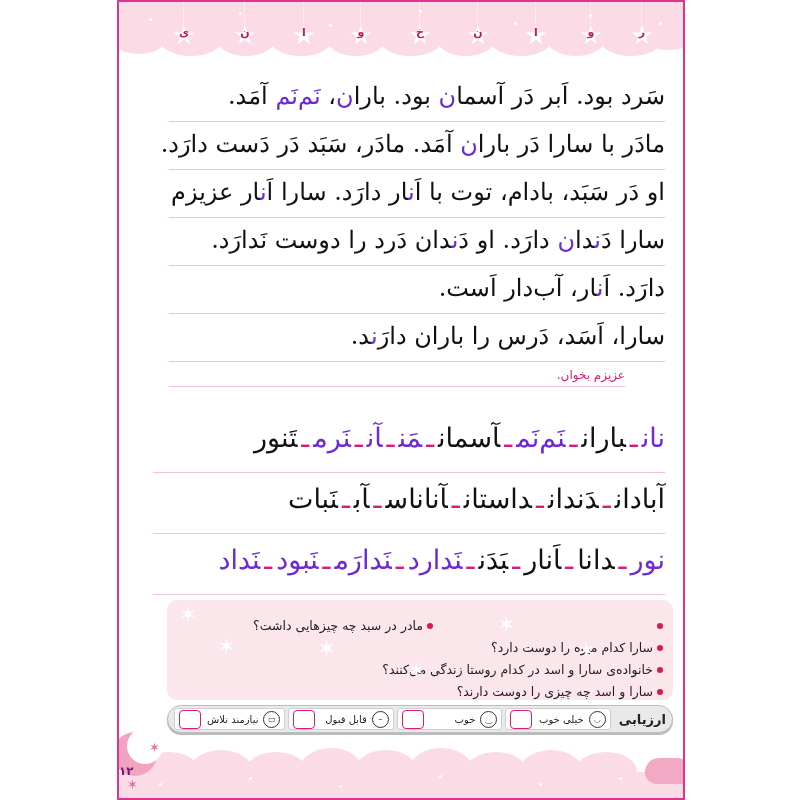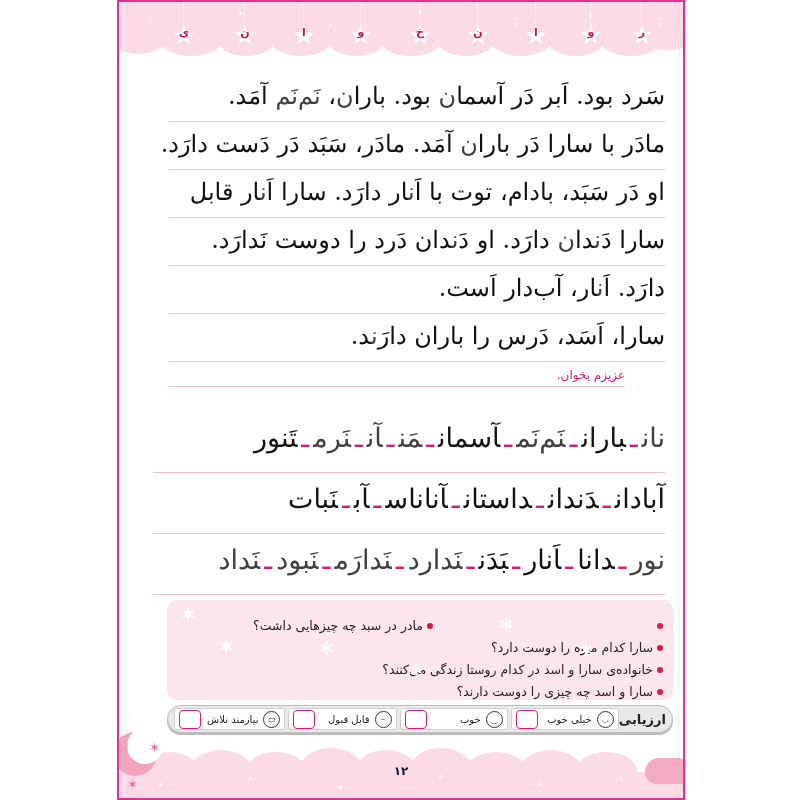--- a/index.html
+++ b/index.html
@@ -24,21 +24,21 @@
     .star-item .letter { position: absolute; left: 0; top: 24px; width: 26px; text-align: center; font-size: 11px; color: #c2185b; font-weight: bold; }
     .dot { position: absolute; width: 3px; height: 3px; background: #fff; border-radius: 50%; }
 
     
     .reading { position: absolute; left: 50px; right: 18px; top: 72px; direction: rtl; }
     .rline {
       position: relative; height: 47px; border-bottom: 1px solid #f4c3d3;
       font-family: "DejaVu Serif", serif; font-size: 24px; color: #111; line-height: 44px;
       white-space: nowrap; text-align: right;
     }
-    .hl { color: #404040; }
+    .hl { color: #6d28d9; }
 
     .instruction {
       position: absolute; top: 366px; right: 58px; left: 50px; direction: rtl;
       font-size: 12px; color: #d81b7a; height: 18px; border-bottom: 1px solid #f4c3d3;
     }
     .instruction span { background: #fff; padding-left: 4px; }
 
     .words { position: absolute; left: 34px; right: 18px; top: 410px; direction: rtl; }
     .wline {
       height: 60px; border-bottom: 1px solid #f4c3d3; font-family: "DejaVu Serif", serif;
@@ -56,37 +56,37 @@
     .q.half { width: 230px; }
     .q .bullet { width: 6px; height: 6px; border-radius: 50%; background: #d81b4a; margin-left: 4px; flex: none; }
     .qstar { position: absolute; color: #ffffff; font-size: 22px; }
 
     
     .rating {
       position: absolute; left: 48px; right: 10px; top: 703px; height: 28px; background: #e9e9e9;
       border: 1px solid #bdbdbd; border-radius: 14px; direction: rtl; display: flex; align-items: center;
       padding: 0 6px; box-sizing: border-box; box-shadow: 0 2px 0 #bbb;
     }
-    .rating .title { font-weight: bold; font-size: 13px; color: #222; margin-left: 0; white-space: nowrap; }
+    .rating .title { font-weight: bold; font-size: 13px; color: #222; margin-left: 8px; white-space: nowrap; }
     .ropt {
       flex: 1; height: 22px; background: #fff; border: 1px solid #cfcfcf; border-radius: 3px; margin-left: 3px;
       display: flex; align-items: center; padding: 0 4px; box-sizing: border-box; font-size: 10px; color: #222; white-space: nowrap;
     }
     .ropt:last-child { margin-left: 0; }
     .face {
       width: 15px; height: 15px; border: 1px solid #333; border-radius: 50%; margin-left: 5px; flex: none;
       font-size: 8px; line-height: 15px; text-align: center; color: #333;
     }
     .ropt .lbl { flex: 1; }
     .checkbox { width: 20px; height: 17px; border: 1.5px solid #d81b7a; border-radius: 4px; background: #fff; flex: none; margin-right: 6px; }
 
     
     .bottom-clouds { position: absolute; left: 0; bottom: 0; width: 100%; height: 56px; }
     .bottom-clouds .band { position: absolute; left: 0; bottom: 0; width: 100%; height: 26px; background: #fbdbe5; }
-    .page-number { position: absolute; left: 0; right: 0; top: 762px; text-align: center; font-size: 12px; color: #0f172a; font-weight: bold; }
+    .page-number { position: absolute; left: 0; right: 0; top: 762px; font-size: 12px; color: #701a75; font-weight: bold; }
     .moon { position: absolute; left: -6px; top: 730px; width: 44px; height: 44px; border-radius: 50%; background: #f2a3bf; }
     .moon-cut { position: absolute; left: 8px; top: 726px; width: 36px; height: 36px; border-radius: 50%; background: #ffffff; }
     .heart-cloud { position: absolute; right: -8px; top: 756px; width: 46px; height: 26px; background: #f2a9c3; border-radius: 22px 22px 18px 18px; }
     .small-star { position: absolute; color: #e46e9a; font-size: 13px; }
   </style>
 </head>
 <body>
 
 <div class="page">
 
@@ -156,21 +156,21 @@
           <div class="thread"></div>
           <div class="star">★</div>
           <div class="letter">ی</div>
         </div>
     </div>
   </div>
 
   <div class="reading">
     <div class="rline"><span>سَرد بود. اَبر دَر آسما</span><span class="hl">ن</span><span> بود. بارا</span><span class="hl">ن</span><span>، </span><span class="hl">نَم‌نَم</span><span> آمَد.</span></div>
     <div class="rline"><span>مادَر با سارا دَر بارا</span><span class="hl">ن</span><span> آمَد. مادَر، سَبَد دَر دَست دارَد.</span></div>
-    <div class="rline"><span>او دَر سَبَد، بادام، توت با اَ</span><span class="hl">ن</span><span>ار دارَد. سارا اَ</span><span class="hl">ن</span><span>ار قابل</span></div>
+    <div class="rline"><span>او دَر سَبَد، بادام، توت با اَ</span><span class="hl">ن</span><span>ار دارَد. سارا اَ</span><span class="hl">ن</span><span>ار عزیزم</span></div>
     <div class="rline"><span>سارا دَ</span><span class="hl">ن</span><span>دا</span><span class="hl">ن</span><span> دارَد. او دَ</span><span class="hl">ن</span><span>دان دَرد را دوست نَدارَد.</span></div>
     <div class="rline"><span>دارَد. اَ</span><span class="hl">ن</span><span>ار، آب‌دار اَست.</span></div>
     <div class="rline"><span>سارا، اَسَد، دَرس را باران دارَ</span><span class="hl">ن</span><span>د.</span></div>
   </div>
 
   <div class="instruction"><span>عزیزم بخوان.</span></div>
 
   <div class="words">
     <div class="wline">
       <span class="hl">نان</span><span class="sep">ـ</span><span>باران</span><span class="sep">ـ</span><span class="hl">نَم‌نَم</span><span class="sep">ـ</span><span>آسمان</span><span class="sep">ـ</span><span class="hl">مَن</span><span class="sep">ـ</span><span class="hl">آن</span><span class="sep">ـ</span><span class="hl">نَرم</span><span class="sep">ـ</span><span>تَنور</span>

